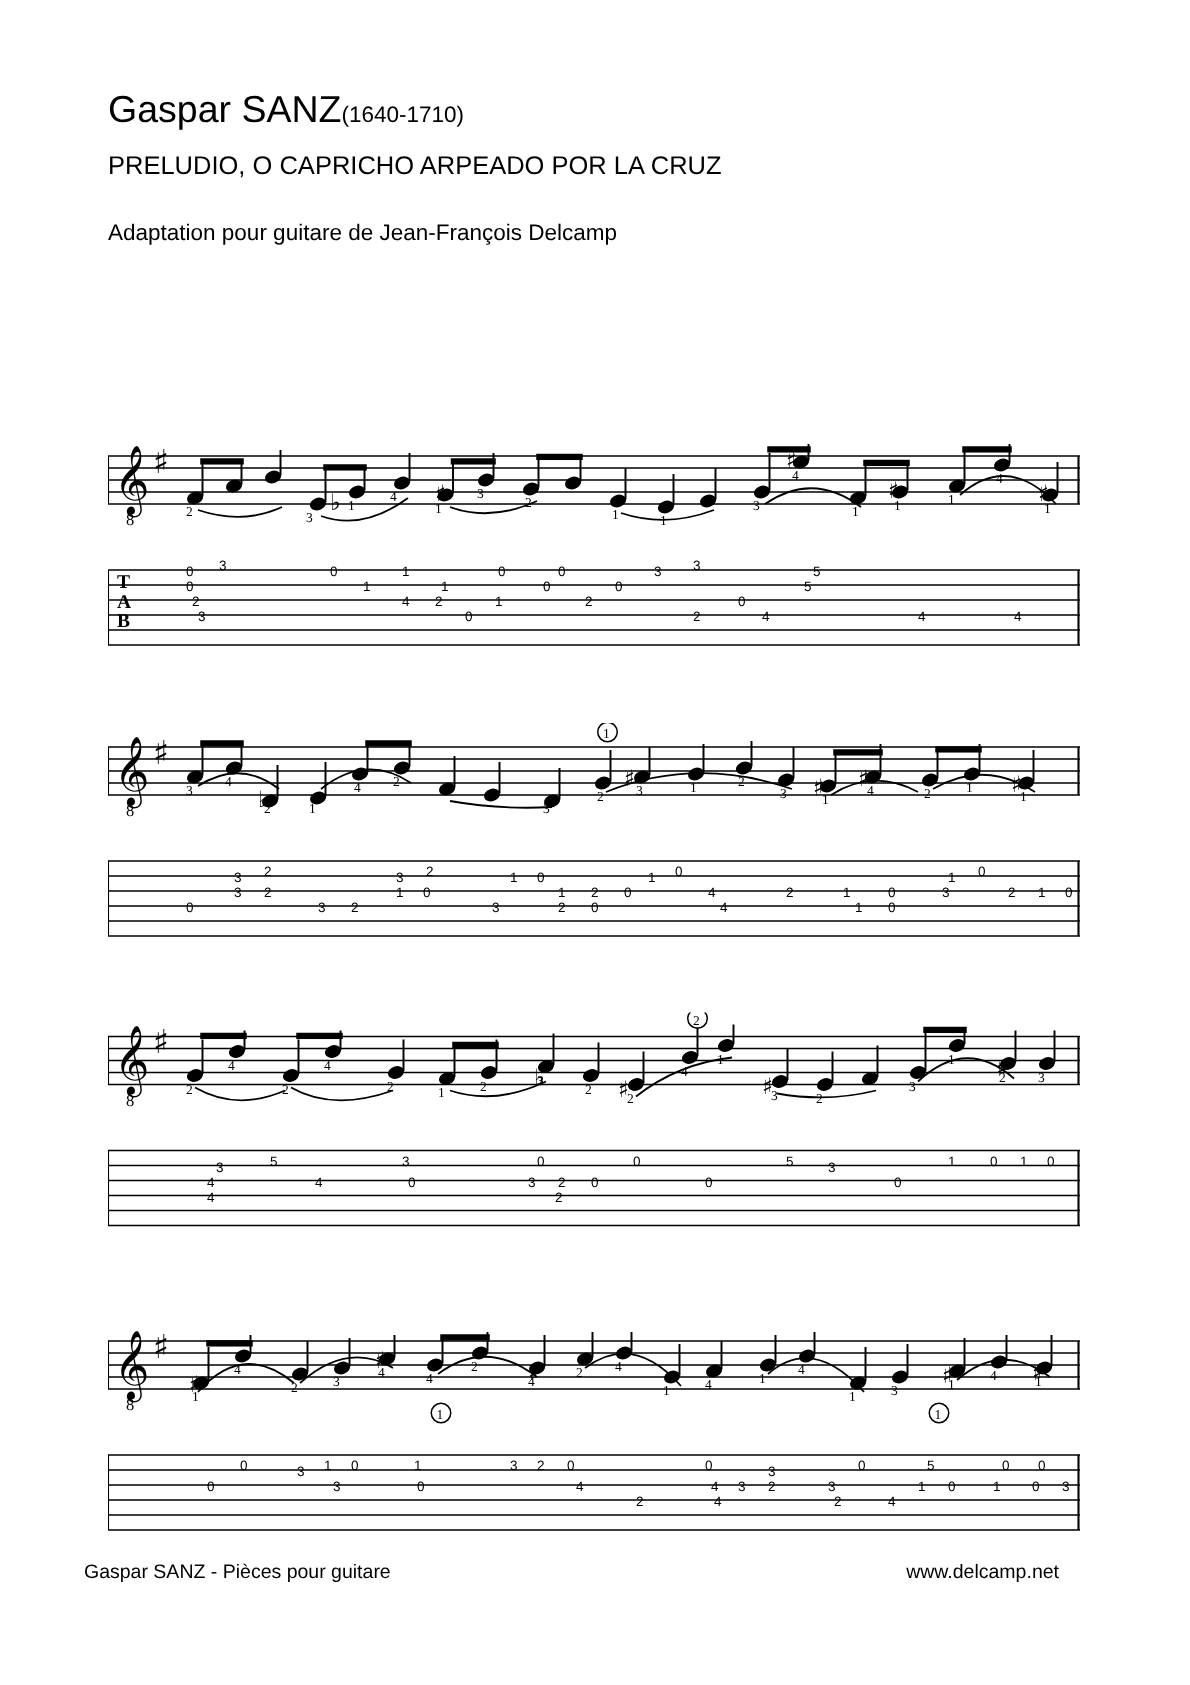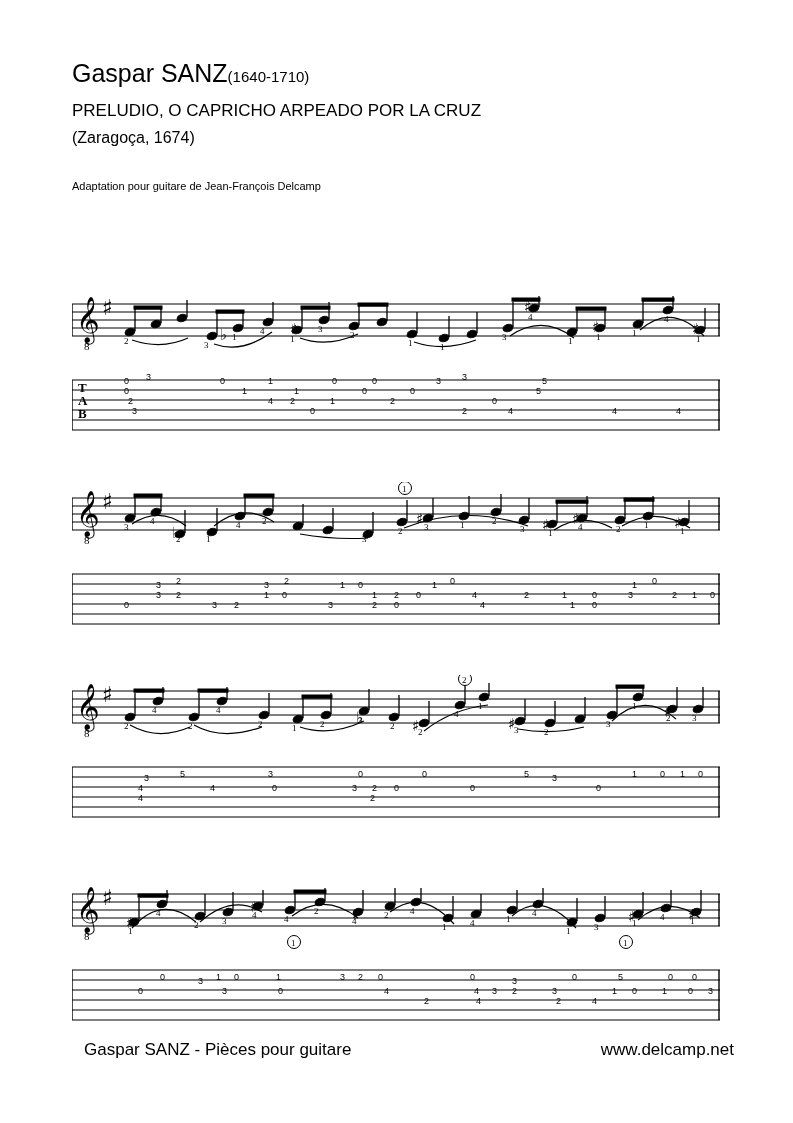--- a/index.html
+++ b/index.html
@@ -45,22 +45,22 @@
     line-height: 29px;
     margin-top: 4px;
     max-width: 600px;
   }
   .work-place {
     font-size: 16px;
     line-height: 20px;
     margin-top: 3px;
   }
   .arranger {
-    font-size: 11px;
-    margin-top: 32px;
+    font-size: 15px;
+    margin-top: 22px;
   }
 
   
   .system {
     position: absolute;
     left: 72px;
     width: 650px;
   }
   .sys1 { top: 288px; }
   .sys2 { top: 482px; }
@@ -72,40 +72,39 @@
     width: 650px;
     height: 150px;
   }
   svg.score {
     display: block;
   }
 
   
   .footer {
     position: absolute;
-    left: 84px;
+    left: 56px;
     top: 1040px;
     width: 650px;
     display: flex;
     justify-content: space-between;
-    font-size: 17px;
+    font-size: 13px;
   }
   .footer span { white-space: nowrap; }
 </style>
 </head>
 <body>
 
 <div class="page">
 
   <div class="header">
     <div class="composer-line">
       <span class="composer-name">Gaspar SANZ</span><span class="composer-dates">(1640-1710)</span>
     </div>
     <div class="work-title">PRELUDIO, O CAPRICHO ARPEADO POR LA CRUZ</div>
-    <div class="work-place">(Zaragoça, 1674)</div>
     <div class="arranger">Adaptation pour guitare de Jean-François Delcamp</div>
   </div>
 
   <div class="system sys1">
     <div class="staffblock">
       <svg class="score" width="650" height="150" viewBox="0 0 650 150" xmlns="http://www.w3.org/2000/svg">
         <g stroke="#000" stroke-width="1">
 
           <line x1="0" y1="16" x2="648" y2="16"></line>
           <line x1="0" y1="24" x2="648" y2="24"></line>

